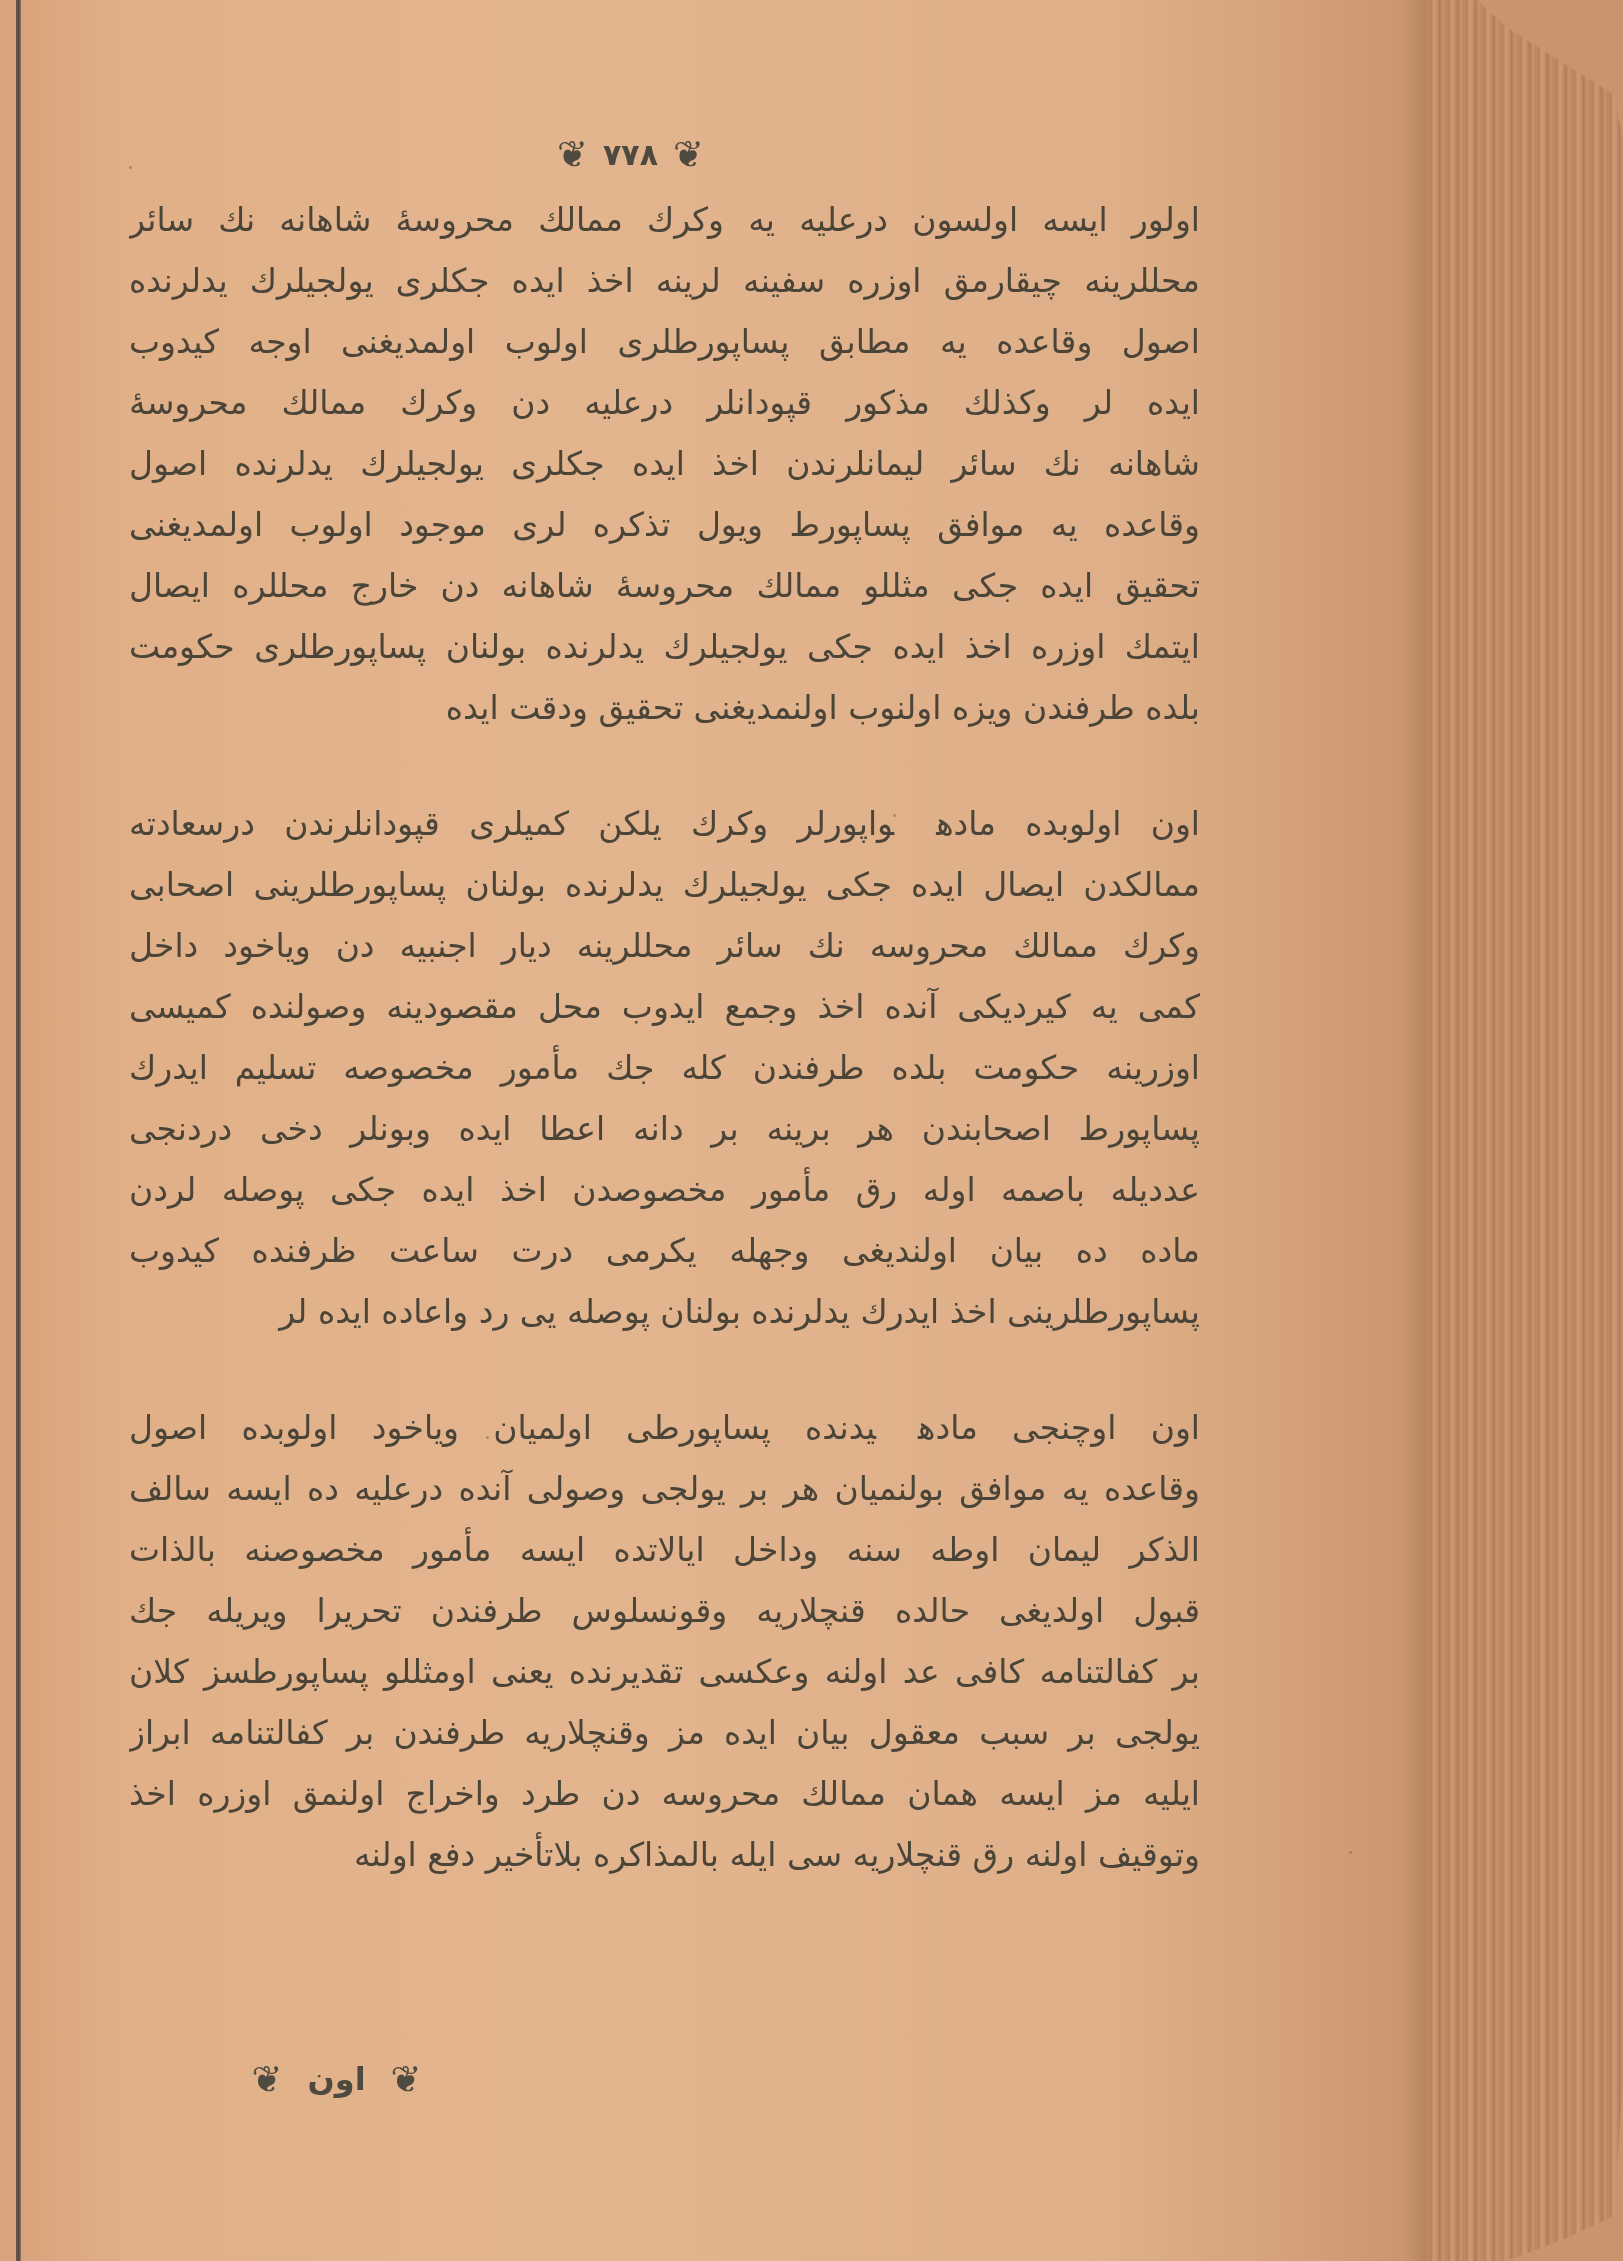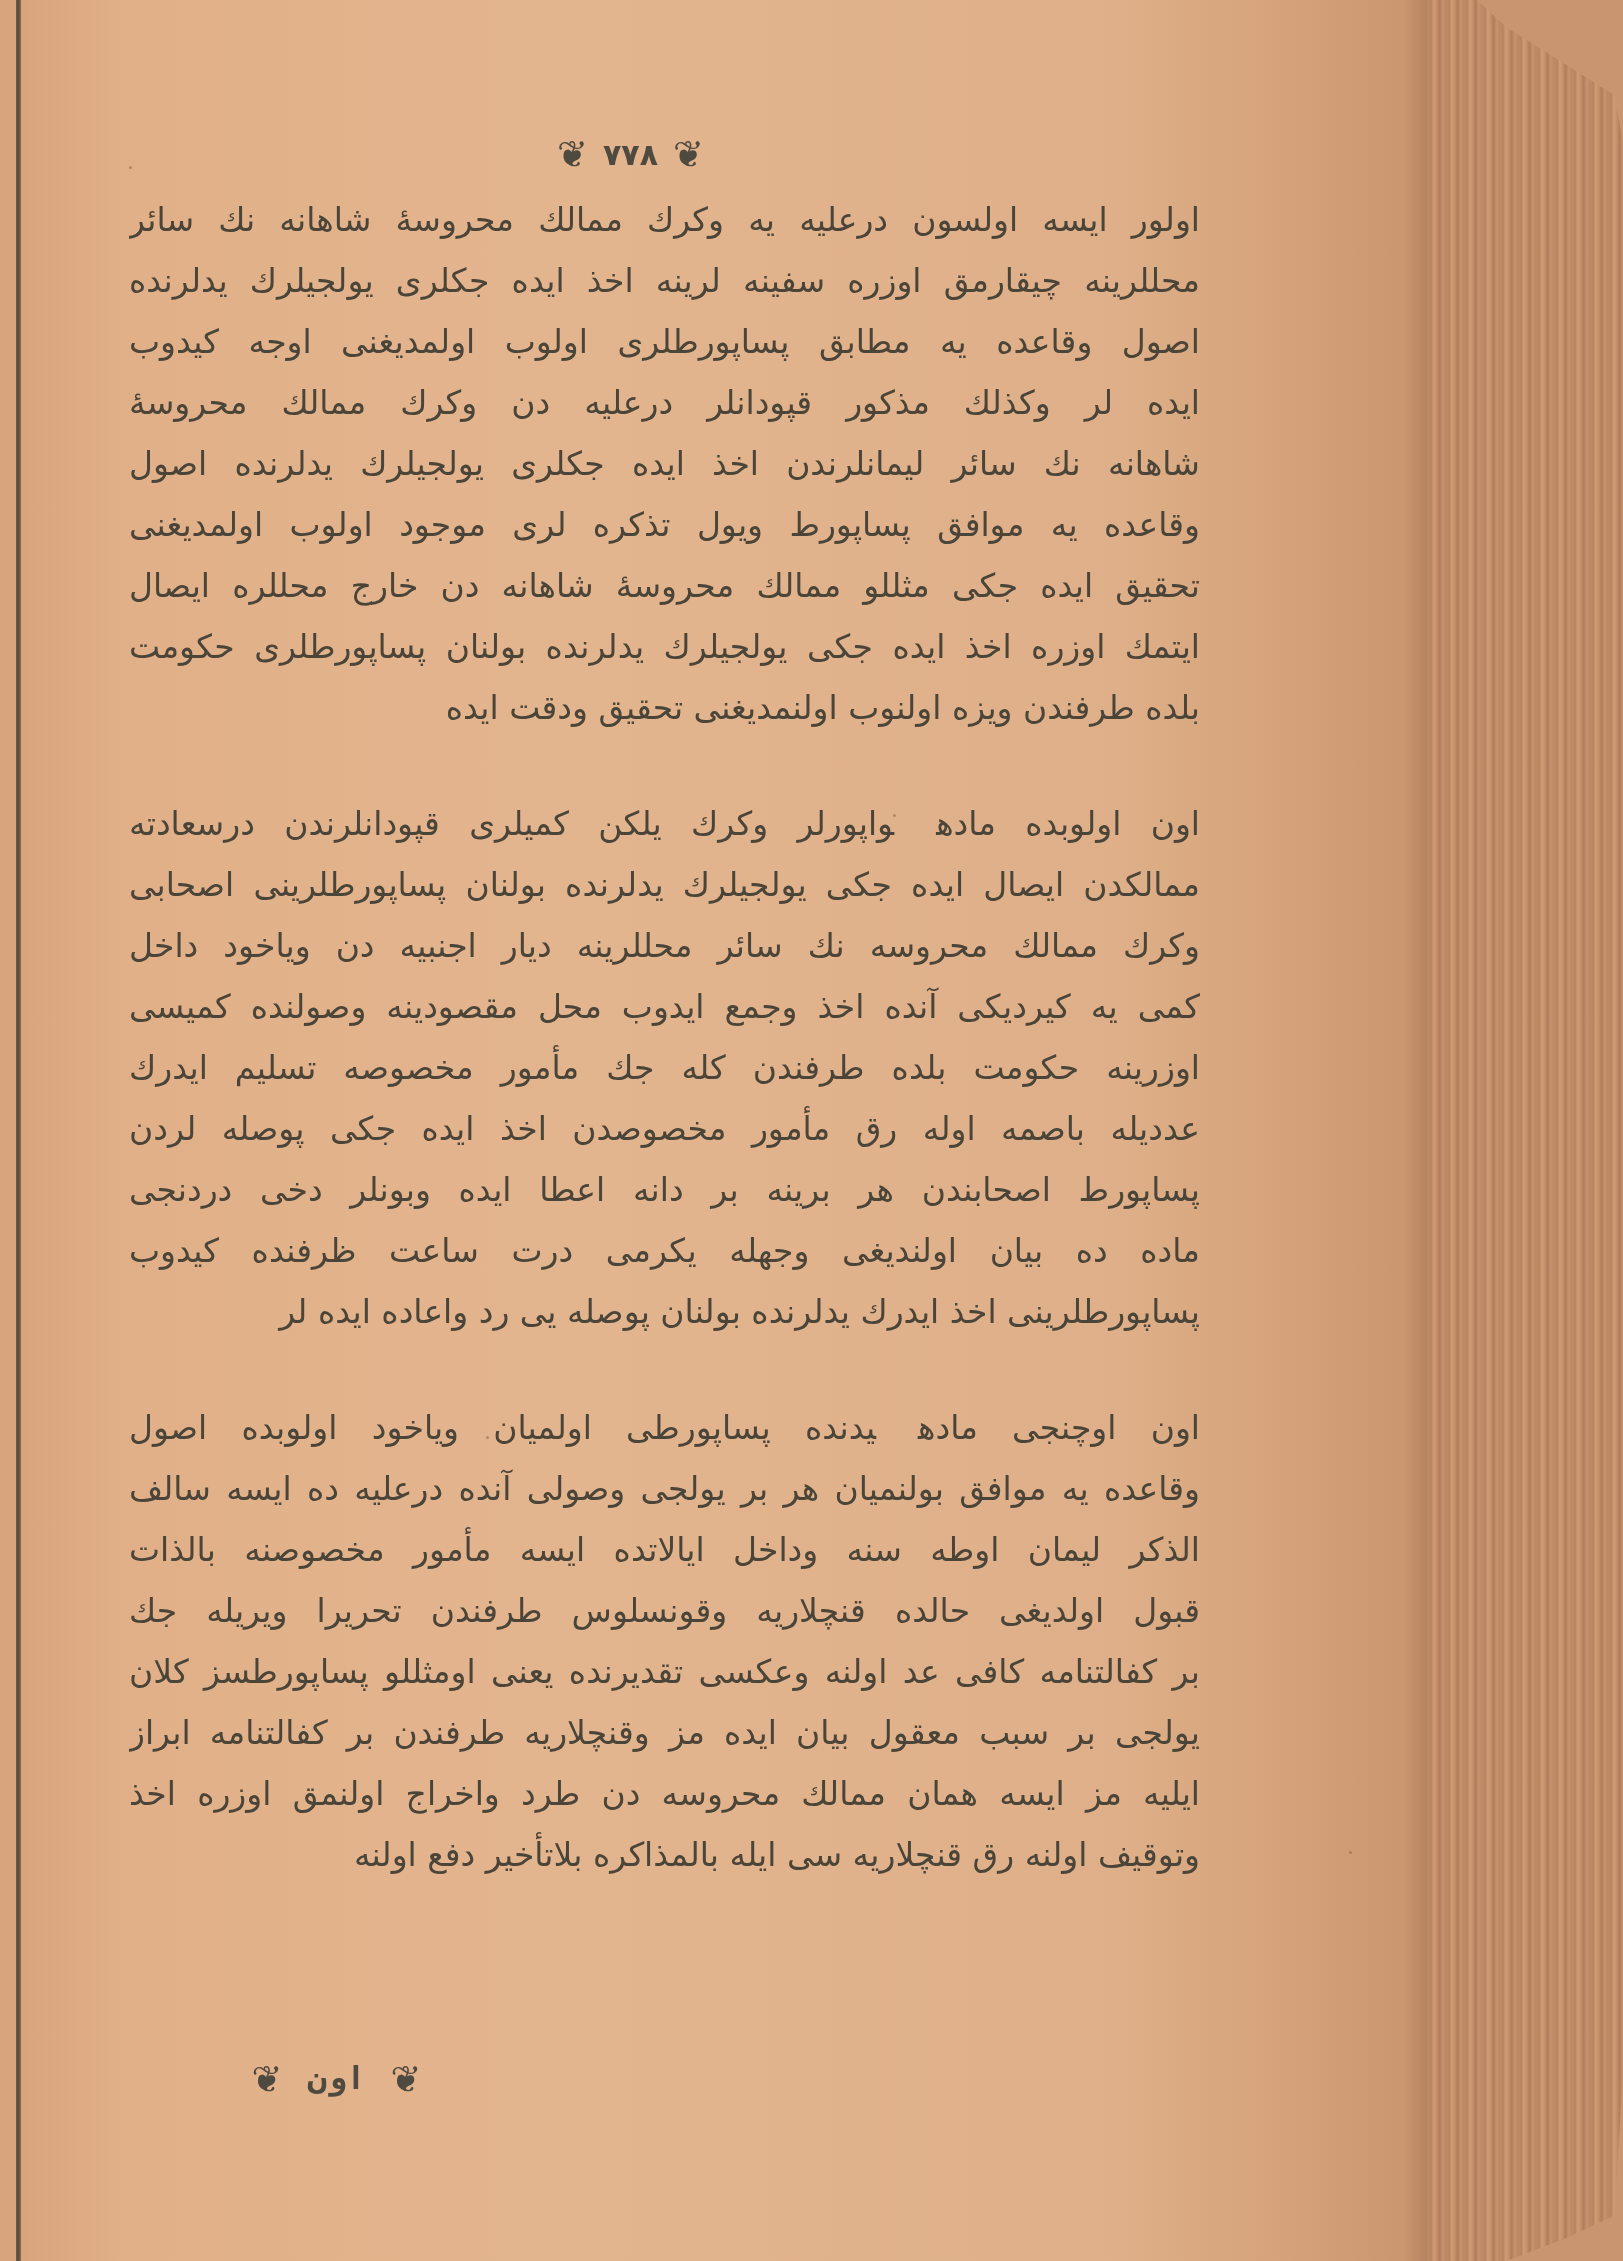--- a/index.html
+++ b/index.html
@@ -111,21 +111,20 @@
       display: flex;
       align-items: center;
       justify-content: center;
       gap: 25px;
       color: #4f4a3f;
       direction: rtl;
     }
     .catchword .word {
       font-size: 32px;
       font-weight: bold;
-      font-family: Liberation Mono, monospace;
     }
     .speck {
       position: absolute;
       width: 3.3px; height: 3.3px;
       border-radius: 50%;
       background: #8a6a52;
       opacity: 0.6;
     }
   </style>
 </head>
@@ -168,22 +167,22 @@
     <div class="para-gap"></div>
 
     <div>
       <div class="line">
         <span class="article-heading">اون اولوبده ماده</span><span>واپورلر وكرك یلكن كمیلری قپودانلرندن درسعادته</span>
       </div>
       <div class="line">ممالكدن ایصال ایده جكی یولجیلرك یدلرنده بولنان پساپورطلرینی اصحابی</div>
       <div class="line">وكرك ممالك محروسه نك سائر محللرینه دیار اجنبیه دن ویاخود داخل</div>
       <div class="line">كمی یه كیردیكی آنده اخذ وجمع ایدوب محل مقصودینه وصولنده كمیسی</div>
       <div class="line">اوزرینه حكومت بلده طرفندن كله جك مأمور مخصوصه تسلیم ایدرك</div>
+      <div class="line">پساپورط اصحابندن هر برینه بر دانه اعطا ایده وبونلر دخی دردنجی</div>
       <div class="line">عددیله باصمه اوله رق مأمور مخصوصدن اخذ ایده جكی پوصله لردن</div>
-      <div class="line">پساپورط اصحابندن هر برینه بر دانه اعطا ایده وبونلر دخی دردنجی</div>
       <div class="line">ماده ده بیان اولندیغی وجهله یكرمی درت ساعت ظرفنده كیدوب</div>
       <div class="line last">پساپورطلرینی اخذ ایدرك یدلرنده بولنان پوصله یی رد واعاده ایده لر</div>
     </div>
 
     <div class="para-gap"></div>
 
     <div>
       <div class="line">
         <span class="article-heading">اون اوچنجی ماده</span><span>یدنده پساپورطی اولمیان ویاخود اولوبده اصول</span>
       </div>

